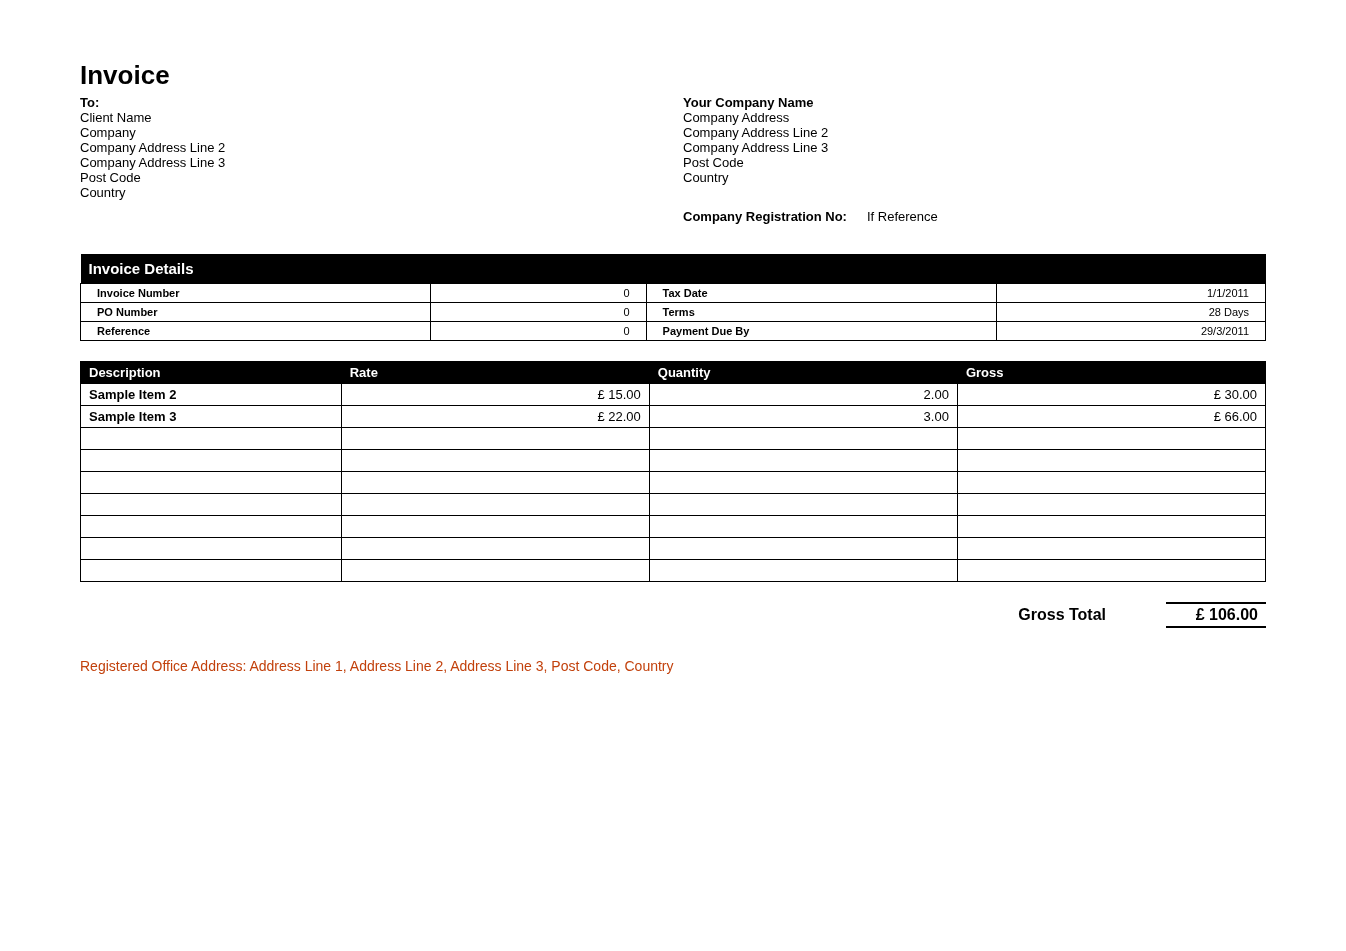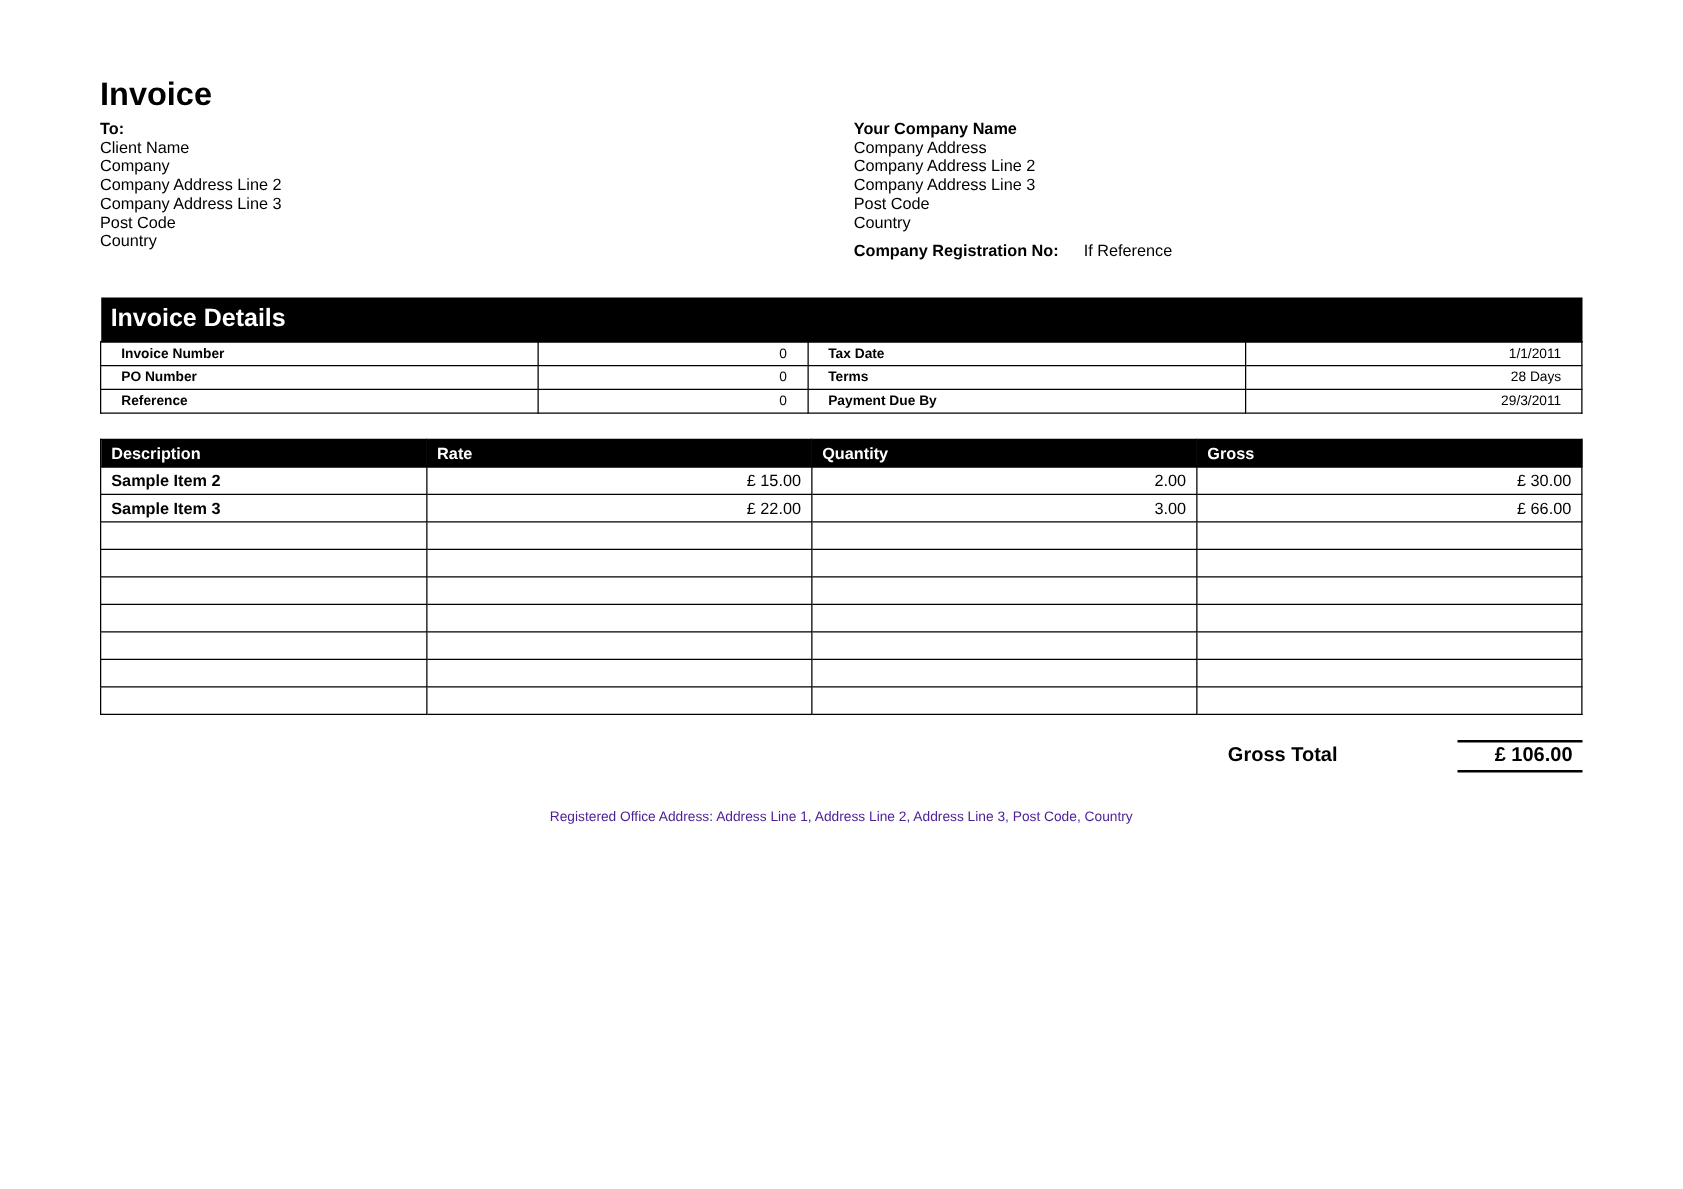--- a/index.html
+++ b/index.html
@@ -36,37 +36,37 @@
     .company-info {
       flex: 1;
       text-align: left;
     }
     .company-info .company-name {
       font-weight: bold;
     }
     .company-reg {
       display: flex;
       gap: 20px;
-      margin-top: 8px;
+      margin-top: 24px;
     }
     .company-reg .reg-label {
       font-weight: bold;
     }
 
     
     .invoice-details-table {
       width: 100%;
       border-collapse: collapse;
       margin-bottom: 20px;
     }
     .invoice-details-header {
       background: #000;
       color: #fff;
       font-weight: bold;
-      font-size: 20px;
+      font-size: 15px;
       padding: 6px 8px;
     }
     .invoice-details-body td {
       border: 1px solid #000;
       padding: 3px 16px;
       font-size: 11px;
     }
     .invoice-details-body .label-cell {
       font-weight: bold;
       width: 130px;
@@ -122,41 +122,41 @@
     
     .gross-total-section {
       display: flex;
       justify-content: flex-end;
       margin-bottom: 30px;
       padding-right: 0;
     }
     .gross-total-inner {
       display: flex;
       align-items: center;
-      gap: 96px;
+      gap: 60px;
     }
     .gross-total-label {
       font-weight: bold;
       font-size: 16px;
     }
     .gross-total-value {
       font-weight: bold;
       font-size: 16px;
       border-top: 2px solid #000;
       border-bottom: 2px solid #000;
       padding: 2px 8px;
       min-width: 100px;
       text-align: right;
     }
 
     
     .footer {
-      text-align: center;
-      font-size: 11px;
-      color: #4c1d95;
+      text-align: left;
+      font-size: 14px;
+      color: #c2410c;
       margin-top: 20px;
     }
   </style>
 </head>
 <body>
 
 <div class="invoice-title">Invoice</div>
 
 <div class="header-section">
 

